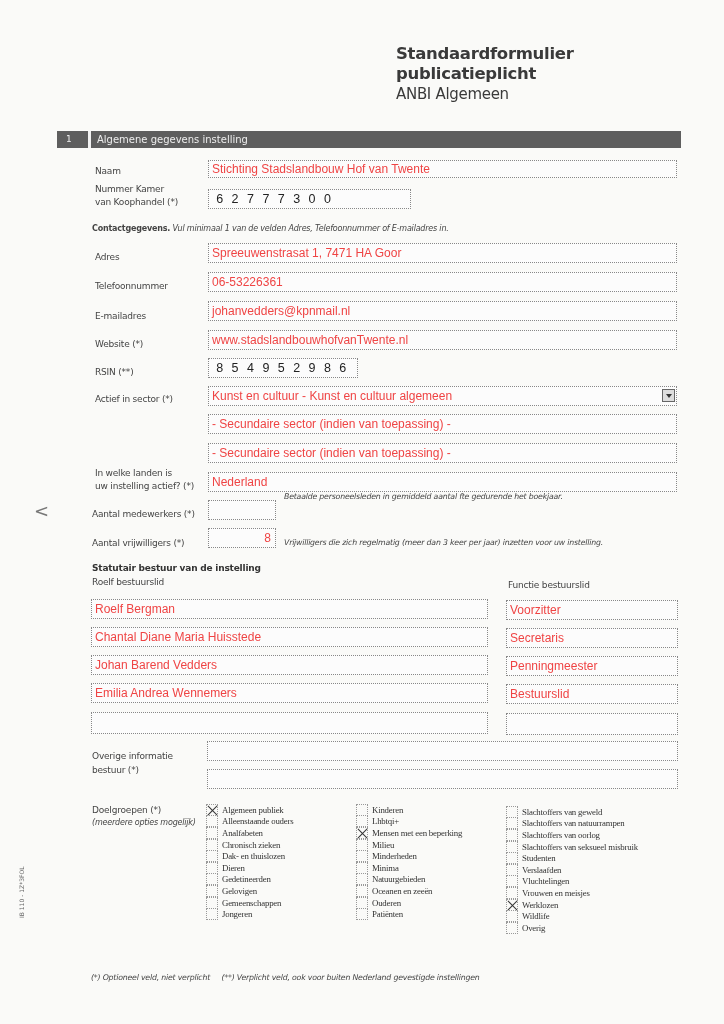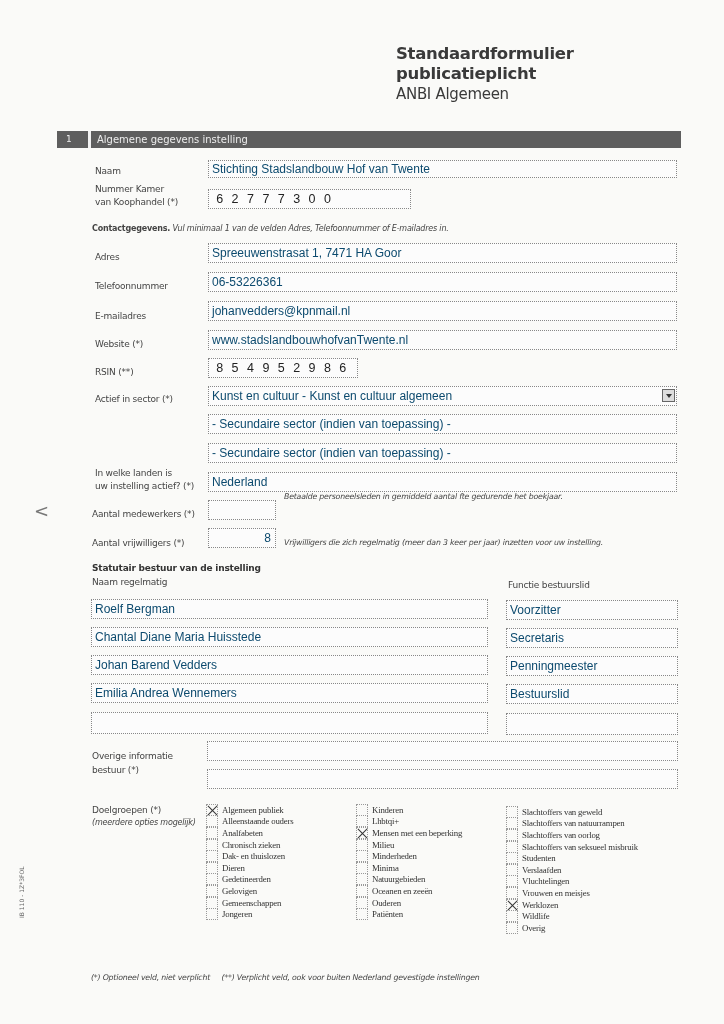--- a/index.html
+++ b/index.html
@@ -9,21 +9,21 @@
 
   .title-block { left: 396px; top: 44px; }
   .title-main { font-size: 16.5px; font-weight: bold; color: #3a3a3a; line-height: 20px; letter-spacing: -0.3px; }
   .title-sub { font-size: 15px; color: #3a3a3a; line-height: 20px; letter-spacing: -0.3px; }
 
   .section-bar { left: 57px; top: 131px; width: 624px; height: 17px; background: #5e5e5e; display: flex; align-items: center; }
   .section-num { width: 34px; height: 100%; color: #eee; font-size: 9px; padding-left: 9px; line-height: 17px; border-right: 3px solid #f2f2f2; }
   .section-title { color: #eee; font-size: 10px; padding-left: 6px; }
 
   .lbl { font-size: 9px; color: #444; line-height: 12px; letter-spacing: -0.2px; }
-  .field { border: 1px dotted #888; background: #fcfcfc; font-family: "Liberation Sans", sans-serif; font-size: 12px; color: #0c4a6e; padding-left: 3px; white-space: nowrap; overflow: hidden; }
+  .field { border: 1px dotted #888; background: #fcfcfc; font-family: "Liberation Sans", sans-serif; font-size: 12px; color: #ef4444; padding-left: 3px; white-space: nowrap; overflow: hidden; }
   .hint { font-size: 7.8px; font-style: italic; color: #444; letter-spacing: -0.2px; }
   .contact { left: 92px; top: 224px; font-size: 8px; color: #444; letter-spacing: -0.2px; }
   .contact b { font-weight: bold; }
   .contact i { font-style: italic; }
 
   .digits { display: flex; align-items: center; font-family: "Liberation Sans", sans-serif; font-size: 12.5px; color: #222; letter-spacing: 0; }
   .digits span { display: inline-block; width: 15.4px; text-align: center; }
 
   .dropdown-btn { position: absolute; right: 1px; top: 2px; width: 13px; height: 13px; border: 1px solid #666; background: #ddd; }
   .dropdown-btn::after { content: ""; position: absolute; left: 3px; top: 4px; border-left: 3px solid transparent; border-right: 3px solid transparent; border-top: 4px solid #333; }
@@ -122,21 +122,21 @@
 
 <div class="abs lbl" style="left:92px;top:508px;">Aantal medewerkers (*)</div>
 <div class="abs field" style="left:208px;top:500px;width:68px;height:20px;line-height:19px;text-align:right;padding-right:4px;"></div>
 <div class="abs hint" style="left:284px;top:492px;">Betaalde personeelsleden in gemiddeld aantal fte gedurende het boekjaar.</div>
 
 <div class="abs lbl" style="left:92px;top:537px;">Aantal vrijwilligers (*)</div>
 <div class="abs field" style="left:208px;top:528px;width:68px;height:20px;line-height:19px;text-align:right;padding-right:4px;">8</div>
 <div class="abs hint" style="left:284px;top:538px;">Vrijwilligers die zich regelmatig (meer dan 3 keer per jaar) inzetten voor uw instelling.</div>
 
 <div class="abs section-heading" style="left:92px;top:563px;">Statutair bestuur van de instelling</div>
-<div class="abs lbl" style="left:92px;top:576px;">Naam regelmatig</div>
+<div class="abs lbl" style="left:92px;top:576px;">Roelf bestuurslid</div>
 <div class="abs lbl" style="left:508px;top:579px;">Functie bestuurslid</div>
 
 <div class="abs field" style="left:91px;top:599px;width:397px;height:20px;line-height:19px;">Roelf Bergman</div>
 <div class="abs field" style="left:506px;top:600px;width:172px;height:20px;line-height:19px;">Voorzitter</div>
 
 <div class="abs field" style="left:91px;top:627px;width:397px;height:20px;line-height:19px;">Chantal Diane Maria Huisstede</div>
 <div class="abs field" style="left:506px;top:628px;width:172px;height:20px;line-height:19px;">Secretaris</div>
 
 <div class="abs field" style="left:91px;top:655px;width:397px;height:20px;line-height:19px;">Johan Barend Vedders</div>
 <div class="abs field" style="left:506px;top:656px;width:172px;height:20px;line-height:19px;">Penningmeester</div>

